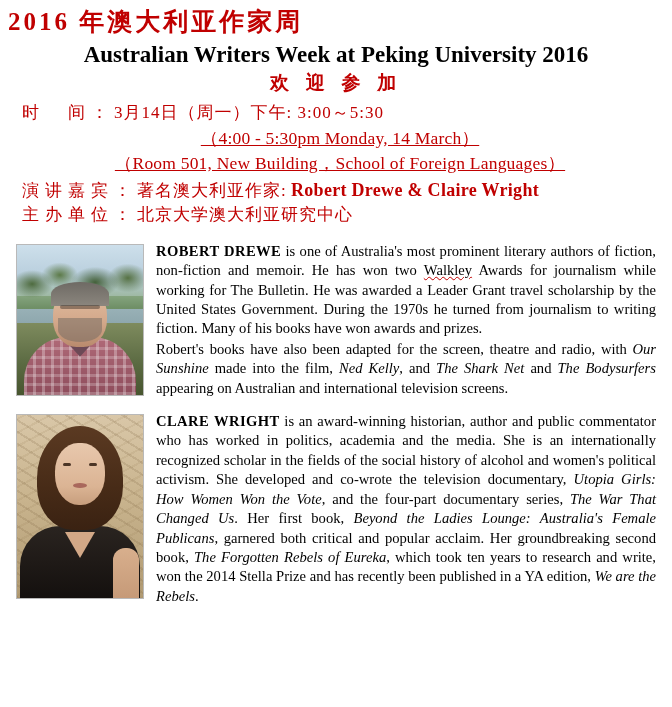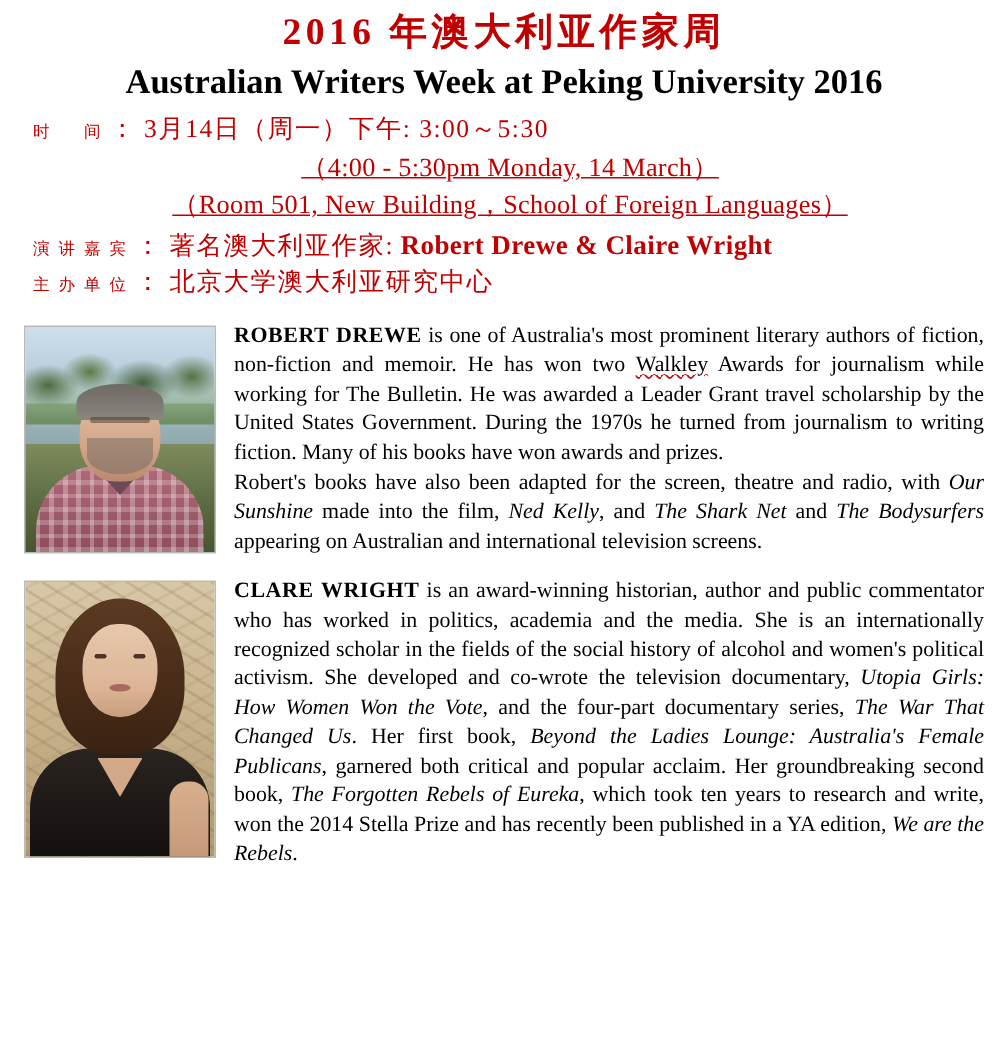--- a/index.html
+++ b/index.html
@@ -17,21 +17,20 @@
   .page {
     width: 672px;
     height: 707px;
     position: relative;
     box-sizing: border-box;
     padding: 6px 8px 0 8px;
   }
 
   
   .hdr-cn-title {
-    text-align: center;
     color: #c00000;
     font-family: "Liberation Serif", serif;
     font-weight: bold;
     font-size: 25px;
     letter-spacing: 3px;
     line-height: 1.15;
     margin-top: 2px;
   }
   .hdr-en-title {
     text-align: center;
@@ -59,21 +58,21 @@
   }
   .info-row {
     color: #c00000;
     font-size: 17px;
     line-height: 1.45;
     white-space: nowrap;
   }
   .info-label {
     display: inline-block;
     letter-spacing: 6px;
-    font-size: 11px;
+    font-size: 17px;
   }
   .info-colon {
     display: inline-block;
     margin: 0 6px 0 0;
   }
   .info-value {
     font-size: 17px;
     letter-spacing: 1px;
   }
   .info-center {
@@ -259,20 +258,21 @@
     border-radius: 12px 12px 0 0;
   }
 </style>
 </head>
 <body>
 
 <div class="page">
 
   <div class="hdr-cn-title">2016 年澳大利亚作家周</div>
   <div class="hdr-en-title">Australian Writers Week at Peking University 2016</div>
+  <div class="hdr-welcome">欢 迎 参 加</div>
 
   <div class="info">
 
     <div class="info-row">
       <span class="info-label">时　间</span><span class="info-colon">：</span><span class="info-value">3月14日（周一）下午: 3:00～5:30</span>
     </div>
 
     <div class="info-center en">（4:00 - 5:30pm Monday, 14 March）</div>
 
 

